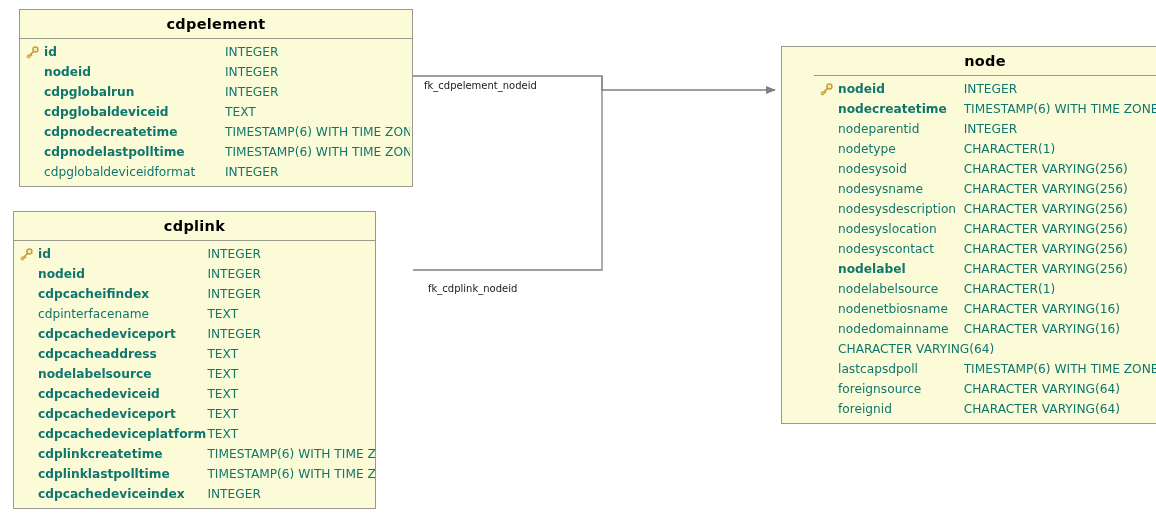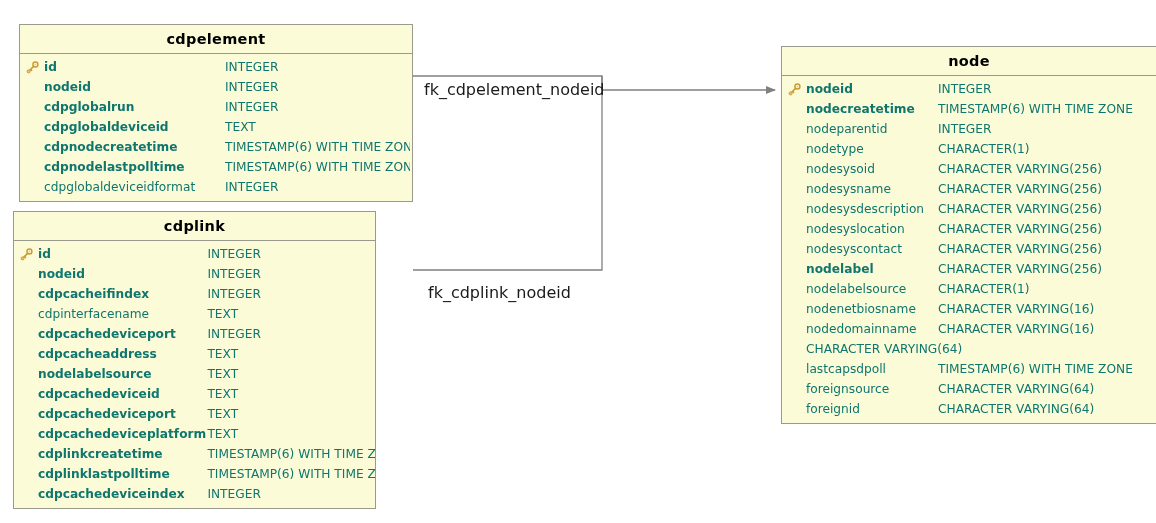--- a/index.html
+++ b/index.html
@@ -59,43 +59,43 @@
   }
   .row.pk .col-name,
   .row.req .col-name {
     font-weight: bold;
   }
 
   
   .key-icon { display:block; width:13px; height:13px; }
 
   
-  #tbl-cdpelement { left: 19px;  top: 24px;   width: 394px; }
+  #tbl-cdpelement { left: 19px;  top: 9px;   width: 394px; }
   #tbl-cdpelement .col-name { width: 181px; }
   #tbl-cdpelement .col-type { width: 185px; }
 
   #tbl-cdplink   { left: 13px;  top: 211px; width: 363px; }
   #tbl-cdplink .col-name { width: 187px; }
   #tbl-cdplink .col-type { width: 185px; }
 
-  #tbl-node      { left: 781px; top: 46px;  width: 376px; }
+  #tbl-node      { left: 781px; top: 46px;  width: 376px; padding-left: 32px; }
   #tbl-node .col-name { width: 132px; }
   #tbl-node .col-type { width: 202px; }
 
   
   .connector-svg {
     position: absolute;
     left: 0; top: 0;
     width: 1156px;
     height: 523px;
     pointer-events: none;
   }
   .rel-label {
     position: absolute;
-    font-size: 16px;
+    font-size: 10px;
     color: #1a1a1a;
     white-space: nowrap;
   }
   #rel-label-cdpelement { left: 424px; top: 80px; }
   #rel-label-cdplink    { left: 428px; top: 283px; }
 </style>
 </head>
 <body>
 
 <svg class="connector-svg" viewBox="0 0 1156 523" width="1156" height="523">

